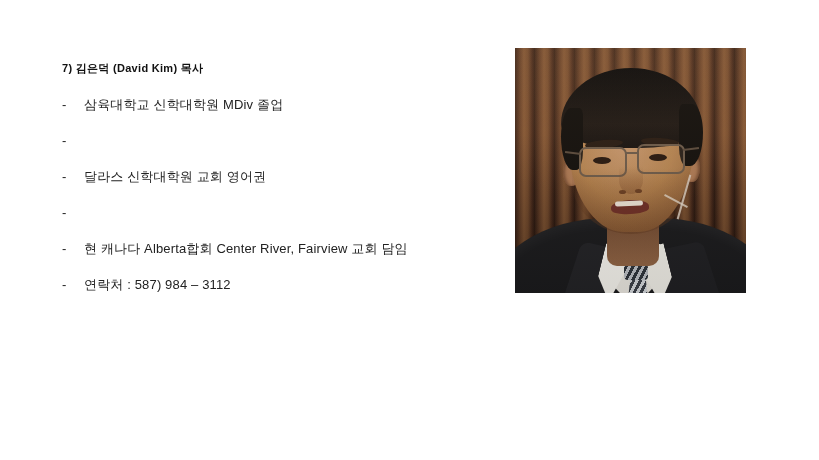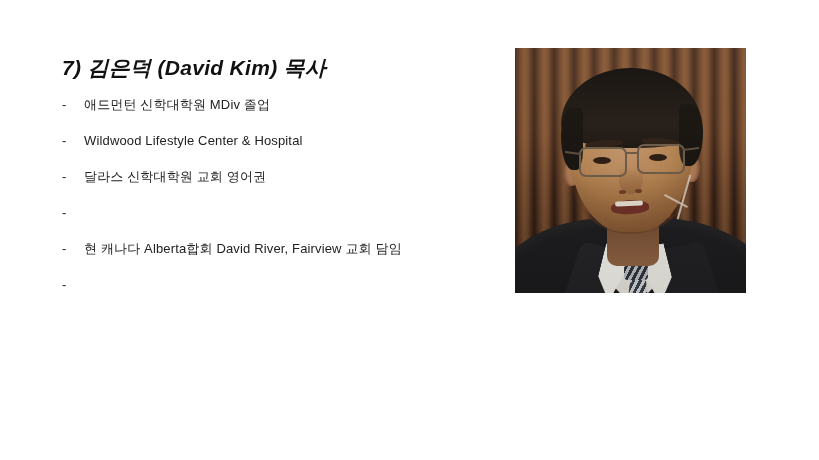--- a/index.html
+++ b/index.html
@@ -26,27 +26,26 @@
 
   
   #text-block {
     position: absolute;
     left: 62px;
     top: 58px;
     width: 430px;
   }
 
   #heading {
-    font-size: 21px;
+    font-size: 11px;
     font-weight: bold;
     color: #111111;
     letter-spacing: 0.3px;
     line-height: 20px;
     white-space: nowrap;
-    font-style: italic;
   }
 
   #bullet-list {
     margin: 0;
     padding: 0;
     list-style: none;
     margin-top: 19px;
   }
 
   #bullet-list li {
@@ -454,39 +453,39 @@
 
 <div id="slide" style="background: rgb(255, 255, 255);">
 
   <div id="text-block">
 
     <div id="heading">7)  김은덕  (David Kim)  목사</div>
 
     <ul id="bullet-list">
       <li>
         <span class="dash">-</span>
-        <span class="btext">애드먼턴  신학대학원  MDiv  졸업</span>
+        <span class="btext">삼육대학교  신학대학원  MDiv  졸업</span>
       </li>
       <li>
         <span class="dash">-</span>
-        <span class="btext">Wildwood Lifestyle Center &amp; Hospital</span>
       </li>
       <li>
         <span class="dash">-</span>
         <span class="btext">달라스  신학대학원  교회  영어권</span>
       </li>
       <li>
         <span class="dash">-</span>
       </li>
       <li>
         <span class="dash">-</span>
-        <span class="btext">현  캐나다  Alberta합회  David River, Fairview  교회  담임</span>
+        <span class="btext">현  캐나다  Alberta합회  Center River, Fairview  교회  담임</span>
       </li>
       <li>
         <span class="dash">-</span>
+        <span class="btext">연락처 : 587) 984 – 3112</span>
       </li>
     </ul>
   </div>
 
   <div id="photo" title="Portrait photo of a man wearing glasses, a dark suit, white shirt and striped tie, speaking in front of a brown wooden slat wall">
     <div class="wall"></div>
     <div class="wall-shade"></div>
 
     <div class="suit"></div>
     <div class="suit-left-lapel"></div>

